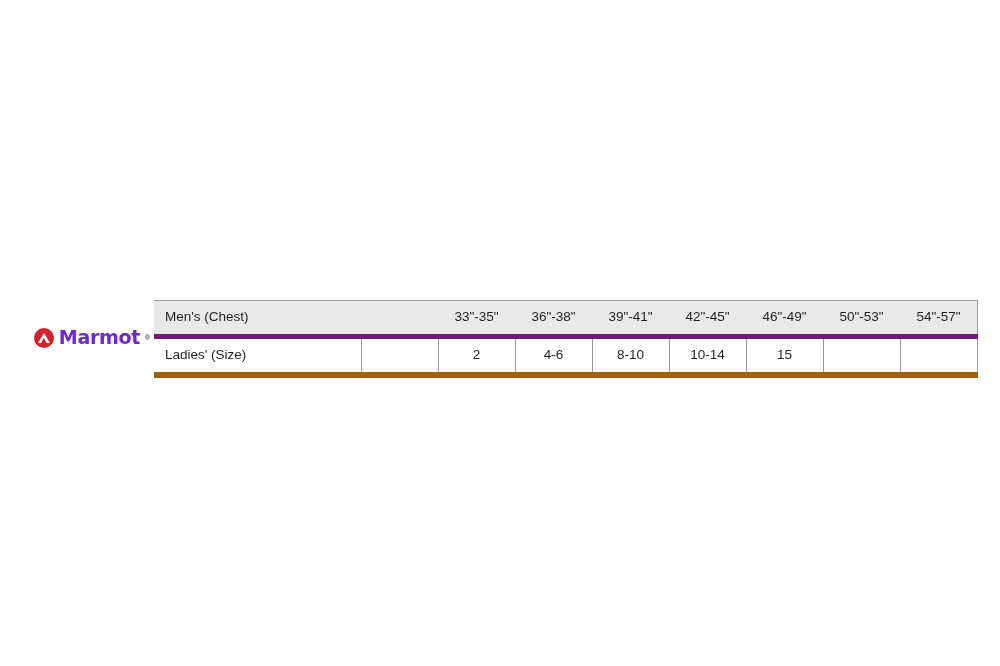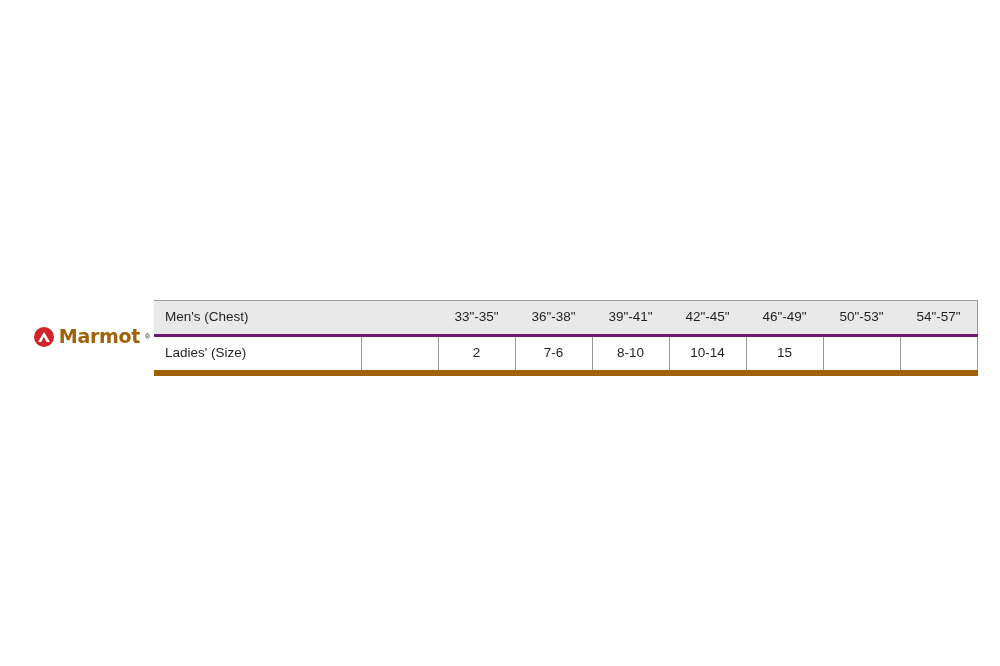--- a/index.html
+++ b/index.html
@@ -86,21 +86,21 @@
     width: 6px;
     height: 6px;
     background: #d2232a;
     transform: skewX(0deg);
     clip-path: polygon(0 100%, 50% 0, 100% 100%);
   }
   .logo-text {
     font-family: "DejaVu Sans", sans-serif;
     font-weight: bold;
     font-size: 19px;
-    color: #a16207;
+    color: #6d28d9;
     letter-spacing: -0.3px;
     position: relative;
   }
   .logo-tm {
     font-size: 7px;
     vertical-align: super;
     font-weight: normal;
   }
 
   
@@ -114,21 +114,21 @@
     width: 77px;
   }
   td.value-cell {
     text-align: center;
     width: 77px;
   }
 
   
   tr.row-mens td.grid {
     border-top: 1px solid #9a9a9a;
-    border-bottom: 3px solid #701a75;
+    border-bottom: 5px solid #701a75;
   }
   tr.row-ladies td.grid {
     border-bottom: 6px solid #a16207;
   }
   tr.row-ladies td.vline {
     border-left: 1px solid #9a9a9a;
   }
   td.last-cell {
     border-right: 1px solid #9a9a9a;
   }
@@ -154,21 +154,21 @@
         <td class="value-cell grid">39"-41"</td>
         <td class="value-cell grid">42"-45"</td>
         <td class="value-cell grid">46"-49"</td>
         <td class="value-cell grid">50"-53"</td>
         <td class="value-cell grid last-cell">54"-57"</td>
       </tr>
       <tr class="row-ladies">
         <td class="label-cell grid">Ladies' (Size)</td>
         <td class="spacer-cell grid vline"></td>
         <td class="value-cell grid vline">2</td>
-        <td class="value-cell grid vline">7-6</td>
+        <td class="value-cell grid vline">4-6</td>
         <td class="value-cell grid vline">8-10</td>
         <td class="value-cell grid vline">10-14</td>
         <td class="value-cell grid vline">15</td>
         <td class="value-cell grid vline"></td>
         <td class="value-cell grid vline last-cell"></td>
       </tr>
     </tbody>
   </table>
 </div>
 

